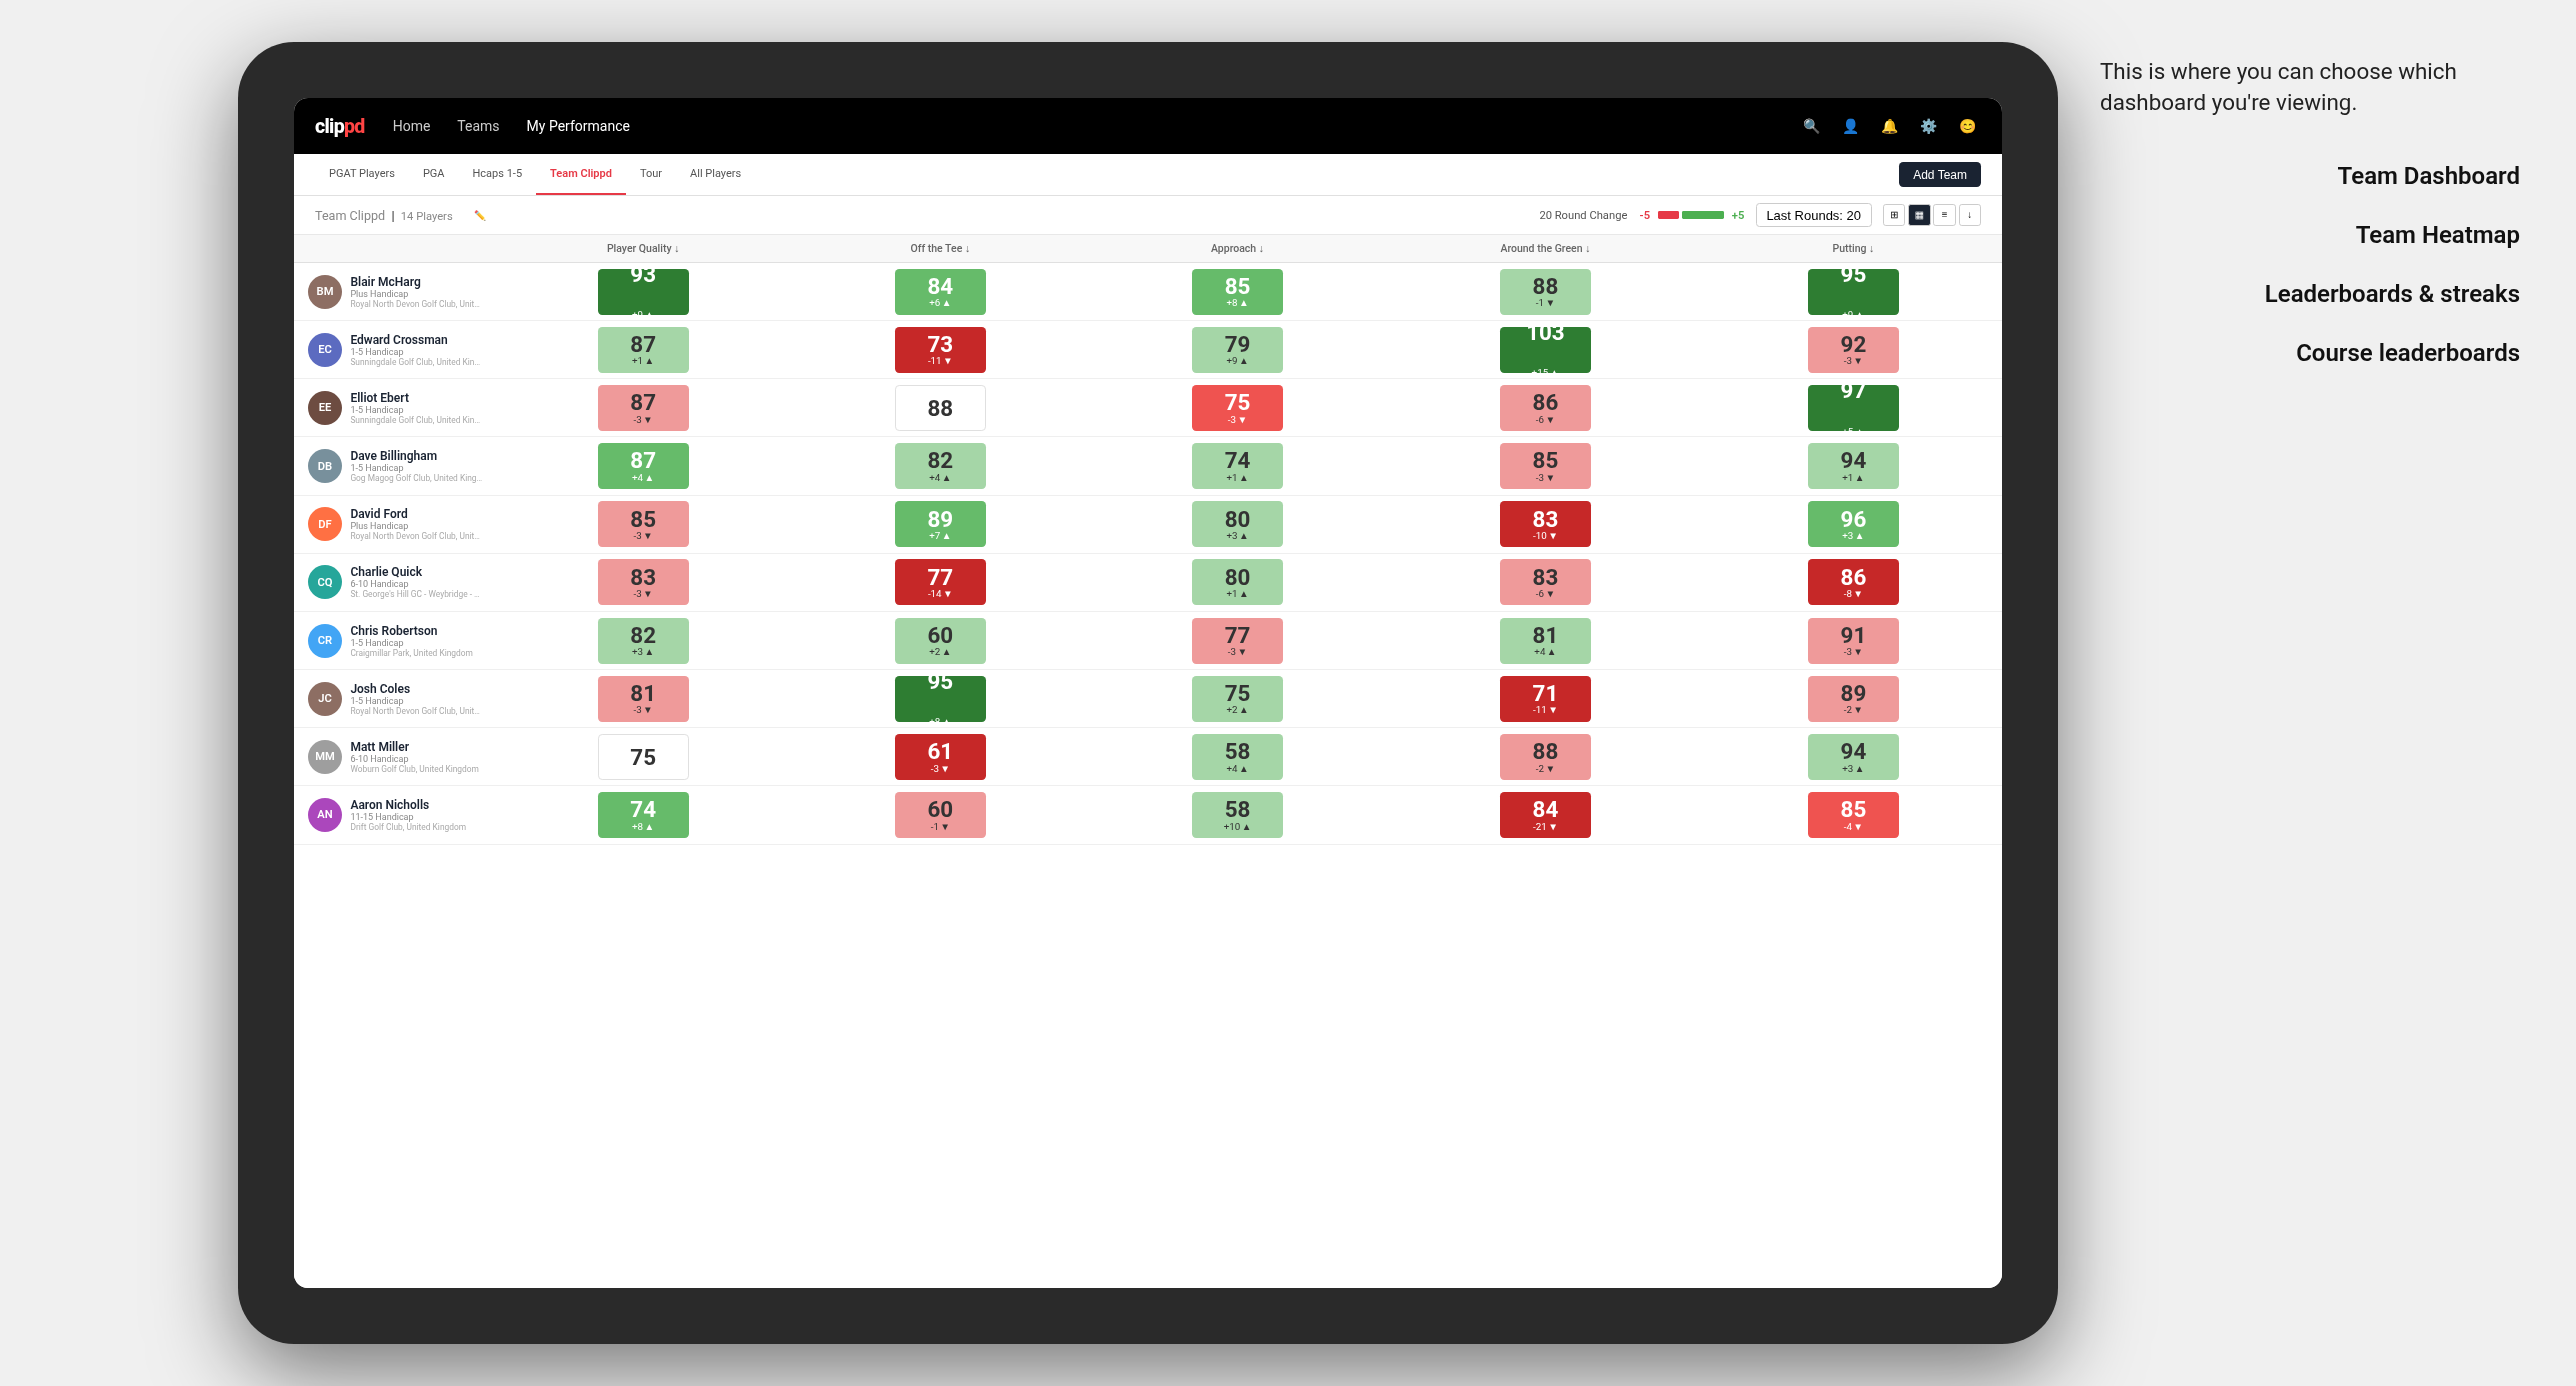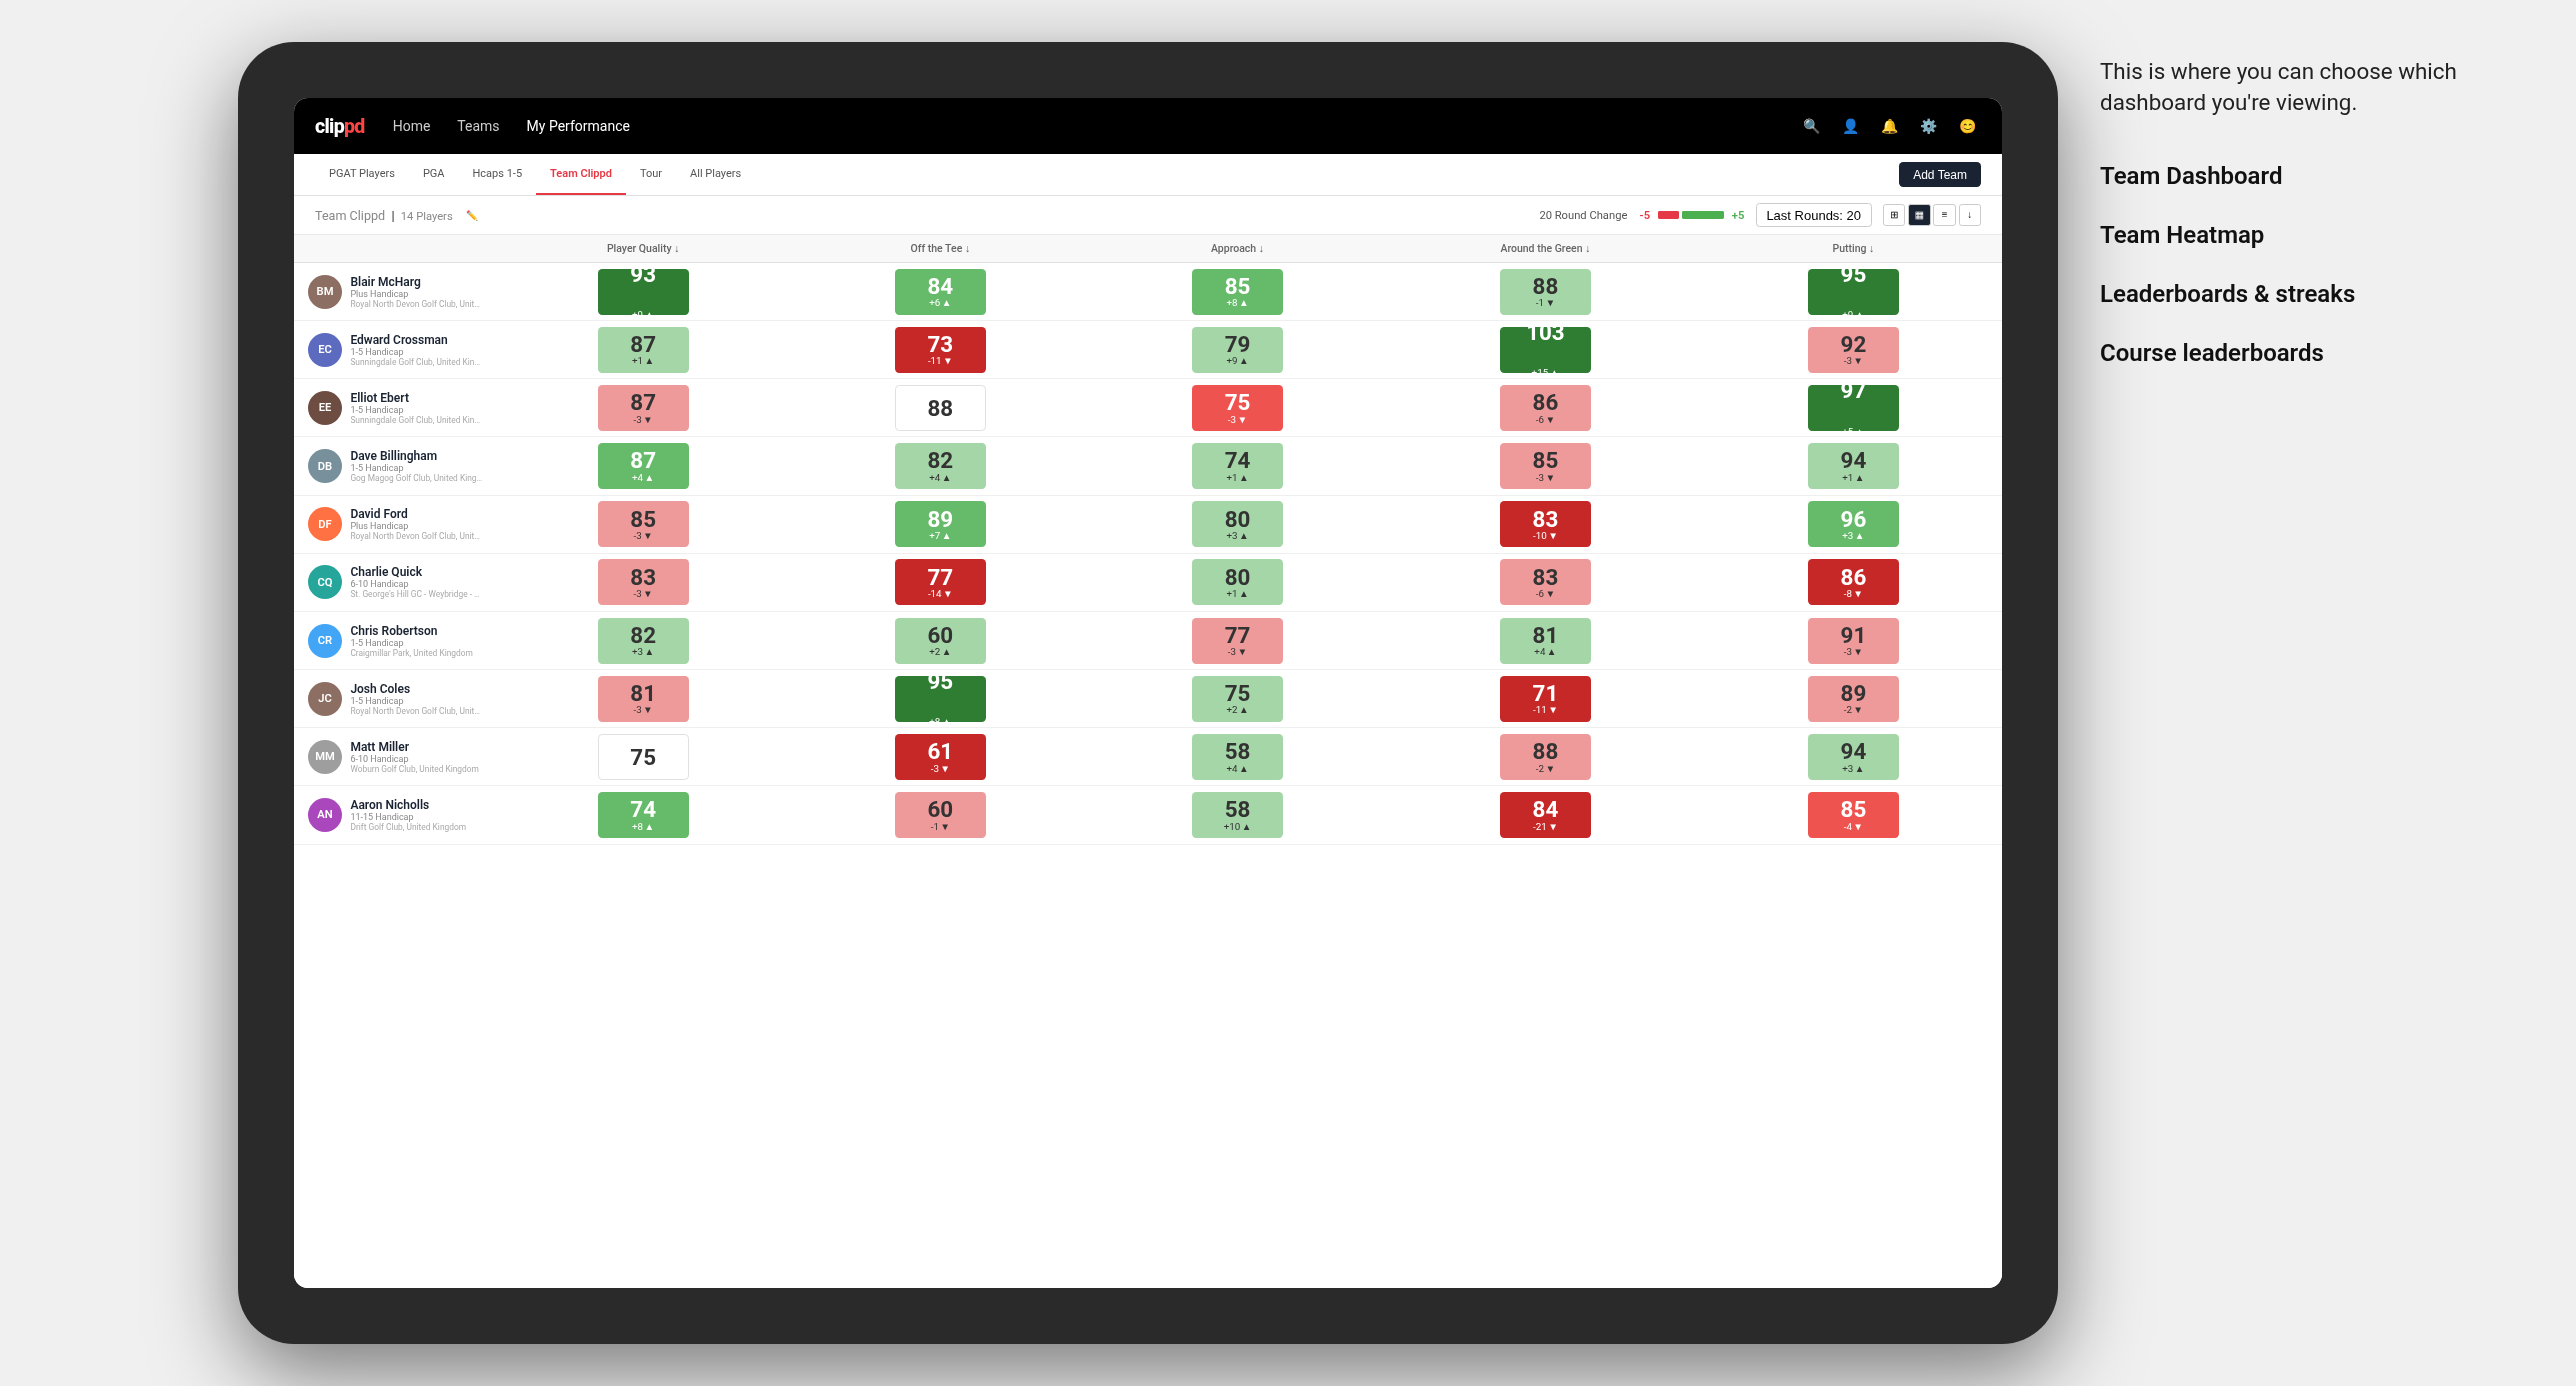--- a/index.html
+++ b/index.html
@@ -29,20 +29,21 @@
     }
     .annotation-arrow {
       position: absolute;
       top: 112px;
       right: 406px;
       width: 196px;
       height: 126px;
     }
     .annotation-list {
       margin-top: 36px;
+      text-align: right;
     }
     .annotation-list-item {
       font-size: 24px;
       font-weight: 600;
       color: #111;
       margin-bottom: 28px;
       line-height: 1.3;
     }
 
     
@@ -381,21 +382,21 @@
           <div class="sub-tab">PGA</div>
           <div class="sub-tab">Hcaps 1-5</div>
           <div class="sub-tab active">Team Clippd</div>
           <div class="sub-tab">Tour</div>
           <div class="sub-tab">All Players</div>
         </div>
       <button class="add-team-btn">Add Team</button>
     </div>
 
     <div class="team-header">
-      <div style="display:flex;align-items:center;gap:14px;">
+      <div style="display:flex;align-items:center;gap:22px;">
         <span class="team-name">
           <span>Team Clippd</span>
           &nbsp;|&nbsp;
           <span style="color:#888;font-weight:400;font-size:11.2px;">14 Players</span>
         </span>
         <span style="color:#aaa;font-size:9.8px;cursor:pointer;">✏️</span>
       </div>
       <div class="team-controls">
         <div class="round-change">
           <span>20 Round Change</span>

